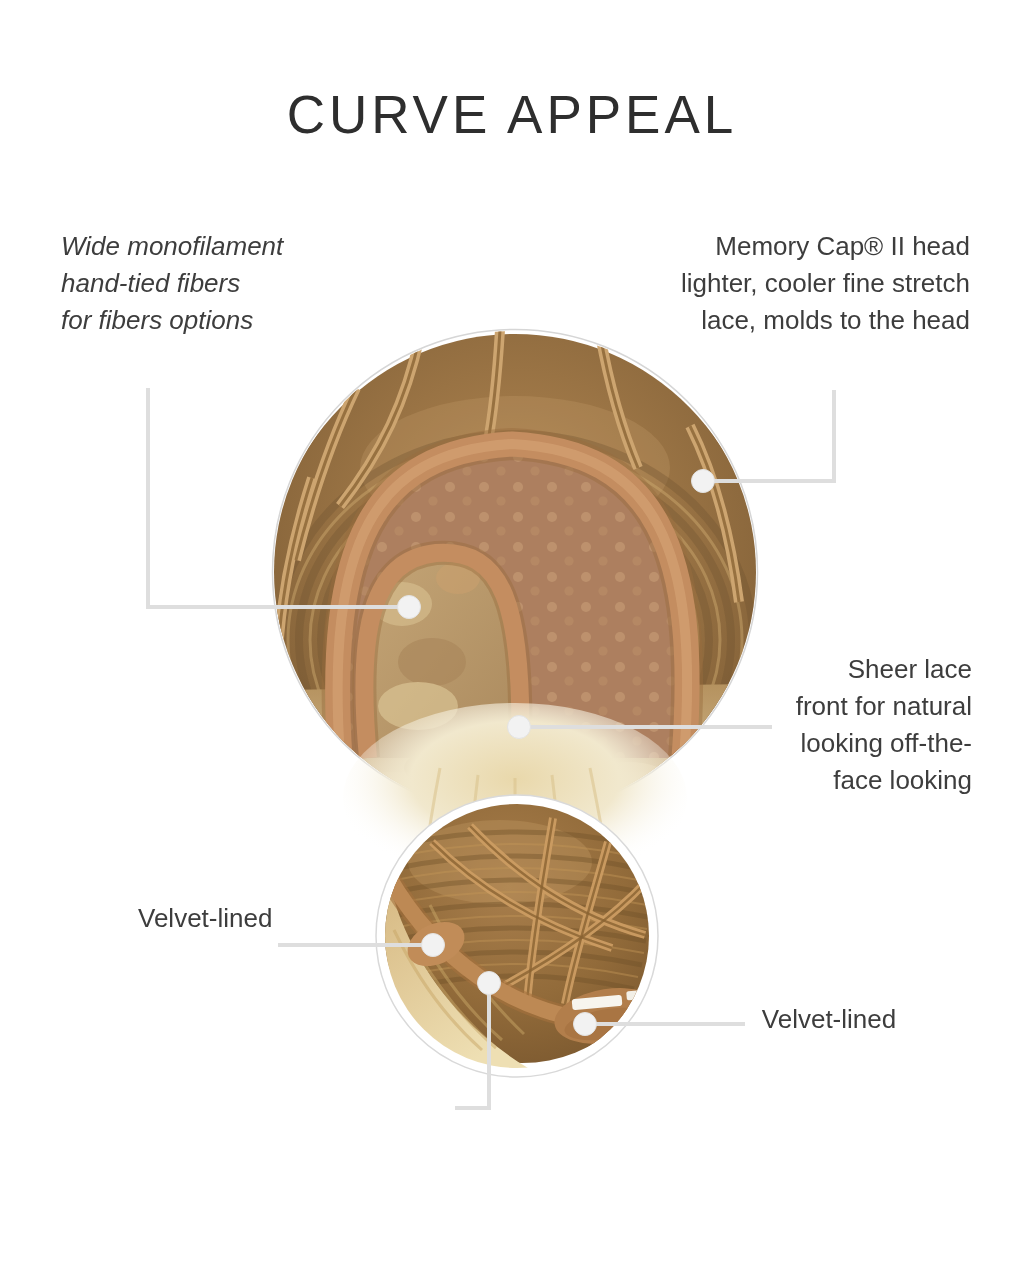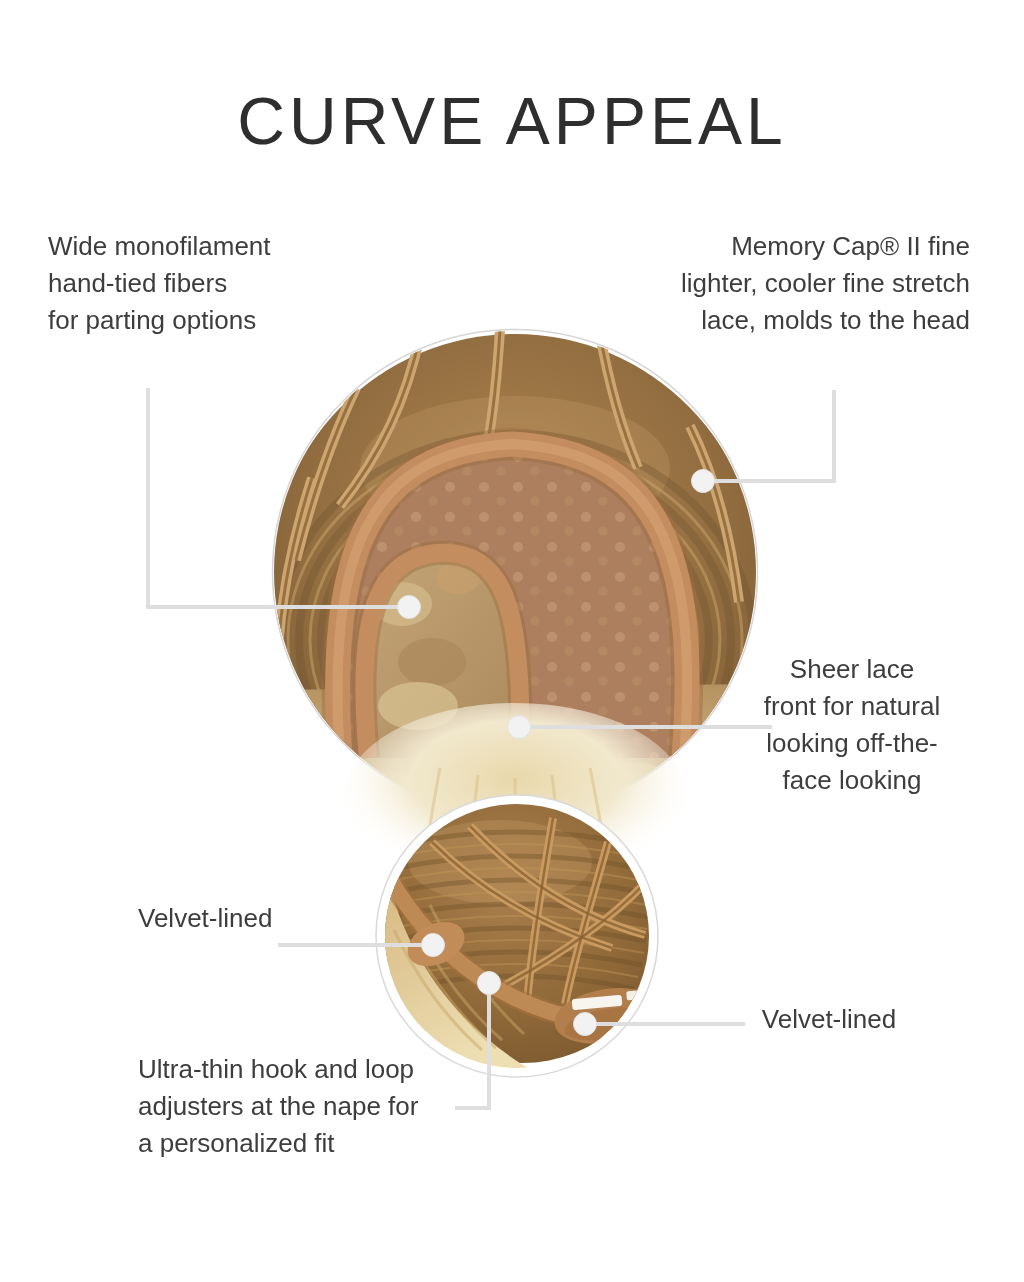--- a/index.html
+++ b/index.html
@@ -3,70 +3,65 @@
 <meta charset="utf-8">
 <style>
   html,body{margin:0;padding:0;}
   body{
     width:1024px;height:1282px;background:#ffffff;overflow:hidden;
     font-family:"Liberation Sans","DejaVu Sans",sans-serif;
   }
   .canvas{position:relative;width:1024px;height:1282px;background:#fff;}
   .title{
     position:absolute;top:88px;left:0;width:1024px;text-align:center;
-    font-size:66px;font-weight:100;letter-spacing:4px;color:#2e2e2e;line-height:1;
+    font-size:53px;font-weight:100;letter-spacing:4px;color:#2e2e2e;line-height:1;
     font-family:"Liberation Sans","DejaVu Sans",sans-serif;
   }
   .callout{position:absolute;font-size:26px;line-height:37px;color:#3d3d3d;}
   .align-left{text-align:left;}
   .align-right{text-align:right;}
   .align-center{text-align:center;}
-  #c-mono   {left:48px;  top:228px; width:300px;}
+  #c-mono   {left:61px;  top:228px; width:300px;font-style:italic;}
   #c-memory {right:54px; top:228px; width:340px;}
-  #c-sheer  {right:52px; top:651px; width:240px;text-align:center;}
+  #c-sheer  {right:52px; top:651px; width:240px;}
   #c-ear    {left:138px; top:900px; width:220px;}
   #c-hook   {left:138px; top:1051px;width:330px;}
   #c-nape   {left:689px; top:1001px;width:280px;}
   svg.diagram{position:absolute;left:0;top:0;pointer-events:none;}
 </style>
 </head>
 <body>
 
 <div class="canvas">
 
   <div class="title">CURVE APPEAL</div>
 
   <div class="callout align-left" id="c-mono">
     <div>Wide monofilament</div>
     <div>hand-tied fibers</div>
-    <div>for parting options</div>
+    <div>for fibers options</div>
   </div>
 
   <div class="callout align-right" id="c-memory">
-    <div>Memory Cap® II fine</div>
+    <div>Memory Cap® II head</div>
     <div>lighter, cooler fine stretch</div>
     <div>lace, molds to the head</div>
   </div>
 
   <div class="callout align-right" id="c-sheer">
     <div>Sheer lace</div>
     <div>front for natural</div>
     <div>looking off-the-</div>
     <div>face looking</div>
   </div>
 
   <div class="callout align-left" id="c-ear">
     <div>Velvet-lined</div>
   </div>
 
-  <div class="callout align-left" id="c-hook">
-    <div>Ultra-thin hook and loop</div>
-    <div>adjusters at the nape for</div>
-    <div>a personalized fit</div>
-  </div>
 
   <div class="callout align-center" id="c-nape">
     <div>Velvet-lined</div>
   </div>
 
   <svg class="diagram" width="1024" height="1282" viewBox="0 0 1024 1282">
     <defs>
       <clipPath id="clipTop">
           <circle cx="515" cy="572" r="241"></circle>
         </clipPath>

